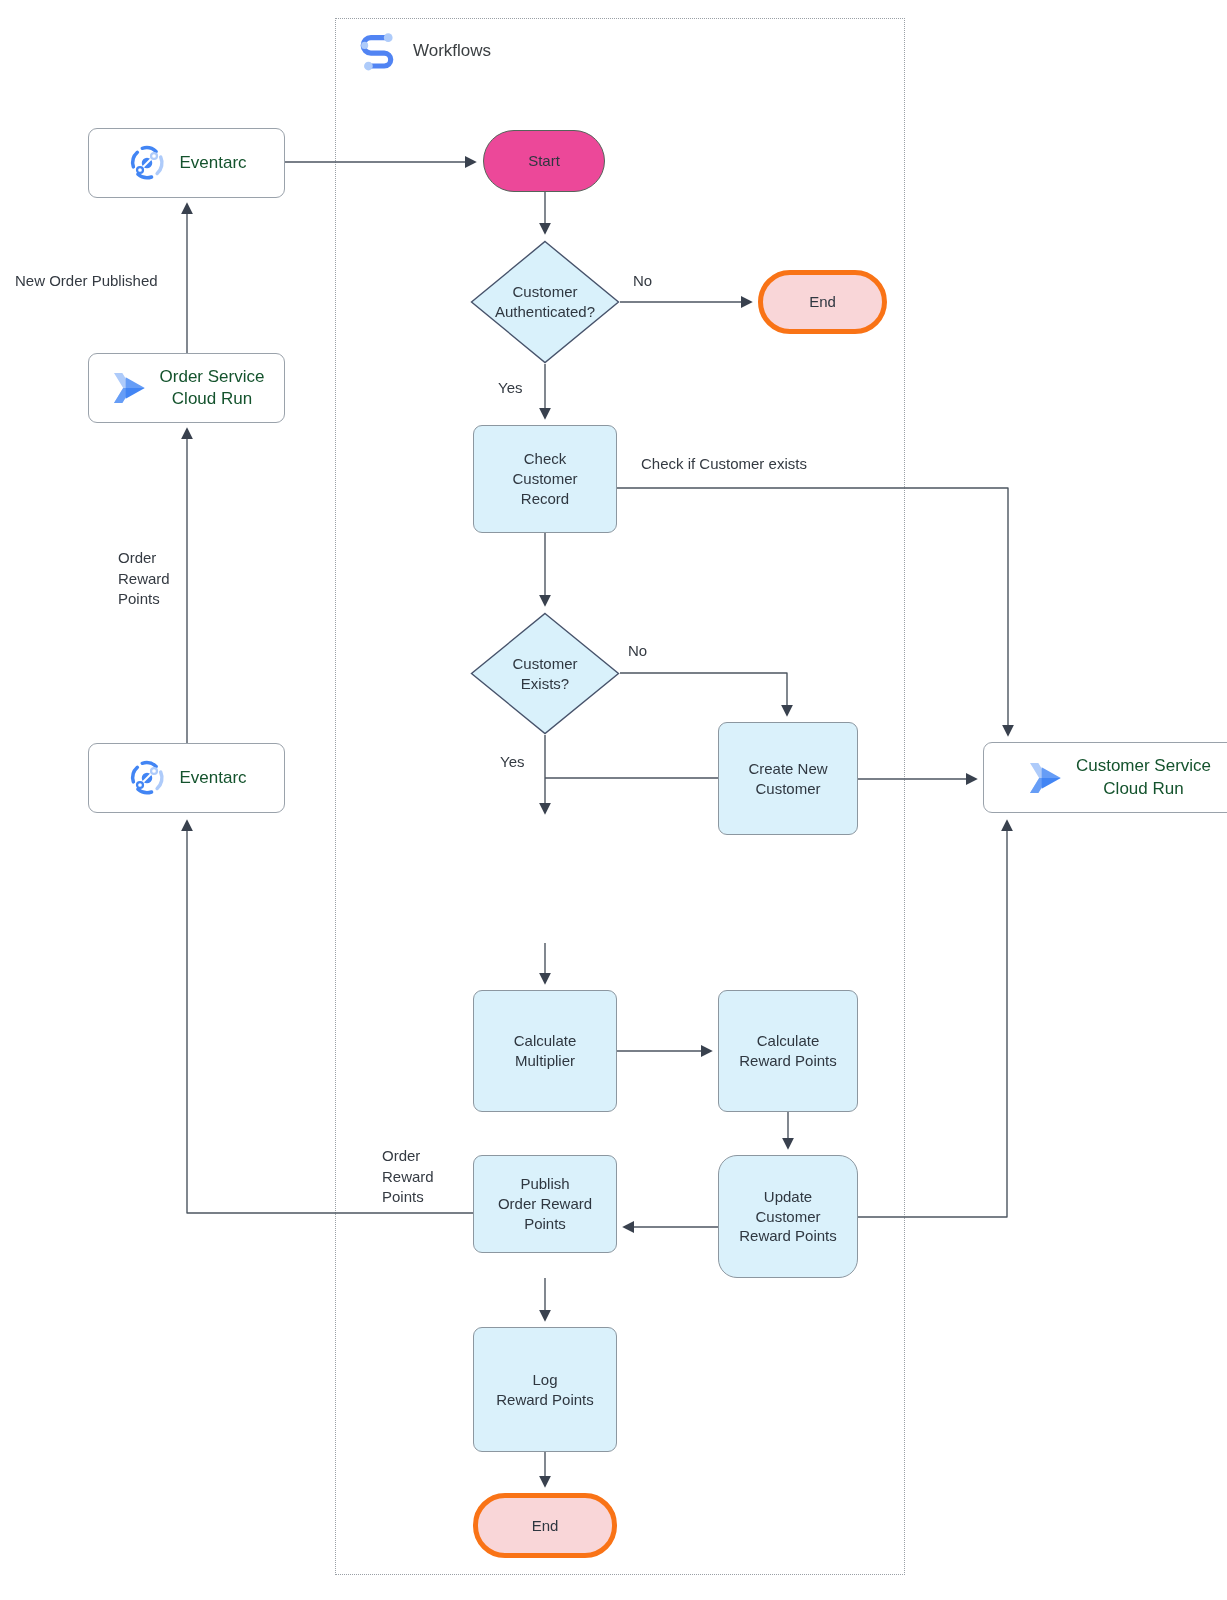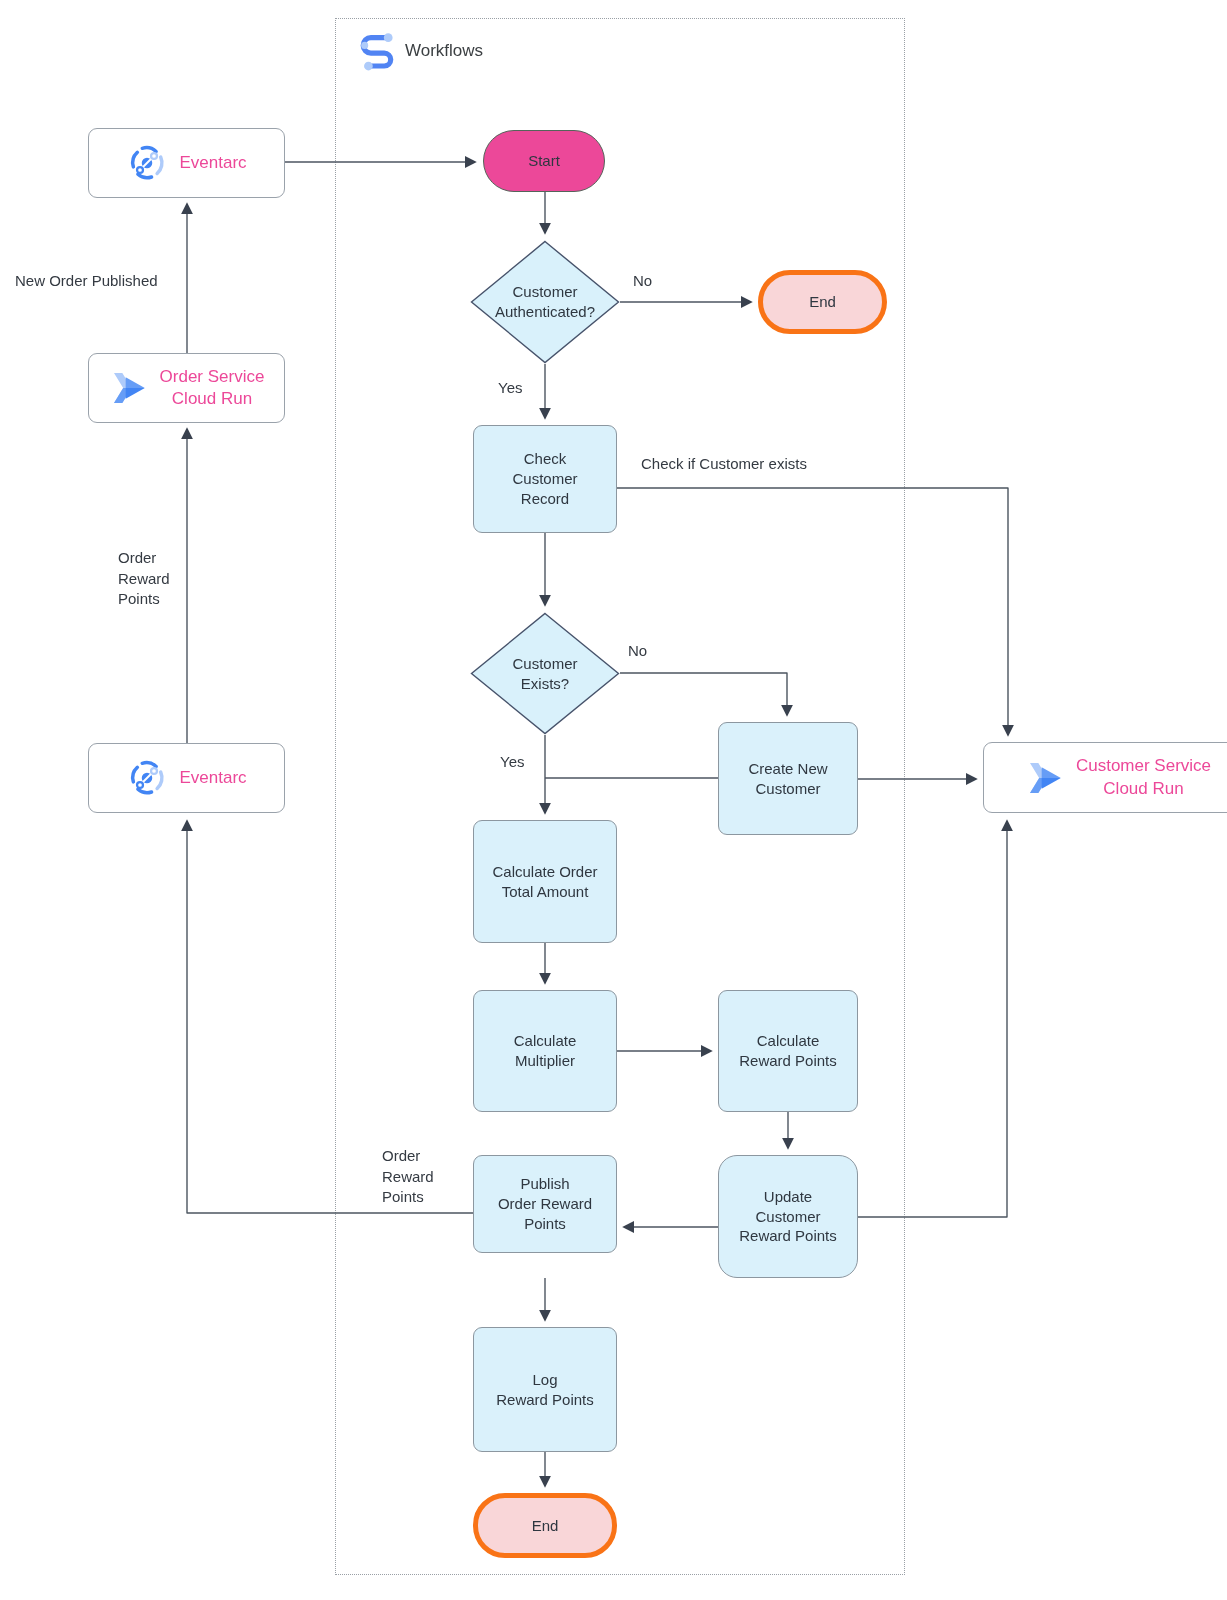--- a/index.html
+++ b/index.html
@@ -5,32 +5,32 @@
   html,body{margin:0;padding:0;background:#ffffff;}
   #canvas{
     position:relative;width:1227px;height:1600px;
     font-family:"Liberation Sans","DejaVu Sans",sans-serif;
     color:#2f3740;overflow:hidden;background:#ffffff;
   }
   .wires{position:absolute;left:0;top:0;pointer-events:none;}
   .container-box{
     position:absolute;border:1px dotted #9aa0a6;background:transparent;
   }
-  .wf-header{position:absolute;display:flex;align-items:center;gap:2px;}
+  .wf-header{position:absolute;display:flex;align-items:center;gap:10px;}
   .wf-title{font-size:17px;color:#3c4043;}
   .node{
     position:absolute;box-sizing:border-box;display:flex;align-items:center;justify-content:center;
     text-align:center;font-size:15px;line-height:1.32;color:#2f3740;white-space:pre-line;
   }
   .process{background:#daf1fb;border:1px solid #8c97a0;border-radius:9px;}
   .pill-green{background:#ec4899;border:1px solid #55645a;border-radius:32px;}
   .pill-pink{background:#f9d6d8;border:5px solid #f97316;border-radius:32px;}
   .service{
     background:#ffffff;border:1px solid #9aa2ab;border-radius:9px;
-    flex-direction:row;gap:11px;font-size:17px;color:#ec4899;padding:12px 10px;
+    flex-direction:row;gap:11px;font-size:17px;color:#14532d;padding:12px 10px;
   }
   .diamond{background:transparent;border:none;}
   .diamond svg{position:absolute;left:0;top:0;width:100%;height:100%;}
   .diamond .dlabel{position:relative;z-index:1;}
   .edge-label{position:absolute;font-size:15px;color:#343a42;white-space:pre-line;line-height:1.38;}
   .icon{display:inline-flex;flex:0 0 auto;}
 </style>
 </head>
 <body>
 
@@ -174,24 +174,20 @@
     <span>Check
 Customer
 Record</span>
   </div>
 
   <div class="node process" style="left:718px;top:722px;width:140px;height:113px;">
     <span>Create New
 Customer</span>
   </div>
 
-  <div class="node process" style="left:473px;top:820px;width:144px;height:123px;">
-    <span>Calculate Order
-Total Amount</span>
-  </div>
 
   <div class="node process" style="left:473px;top:990px;width:144px;height:122px;">
     <span>Calculate
 Multiplier</span>
   </div>
 
   <div class="node process" style="left:718px;top:990px;width:140px;height:122px;">
     <span>Calculate
 Reward Points</span>
   </div>

